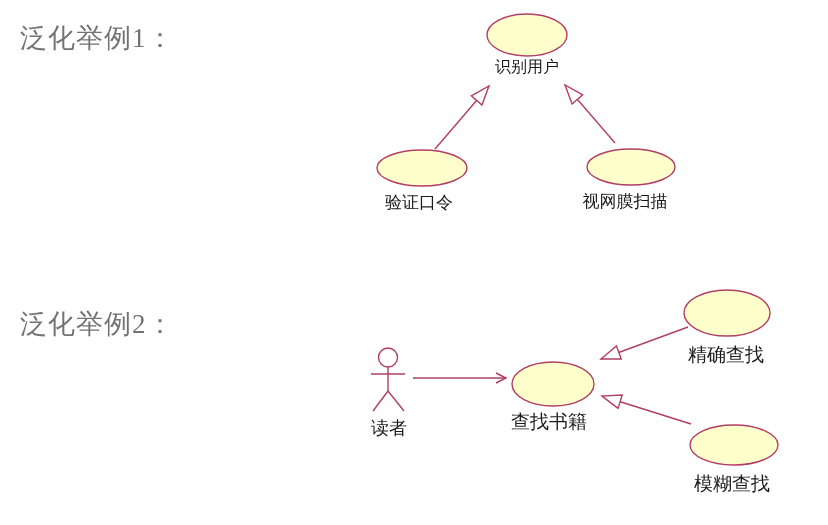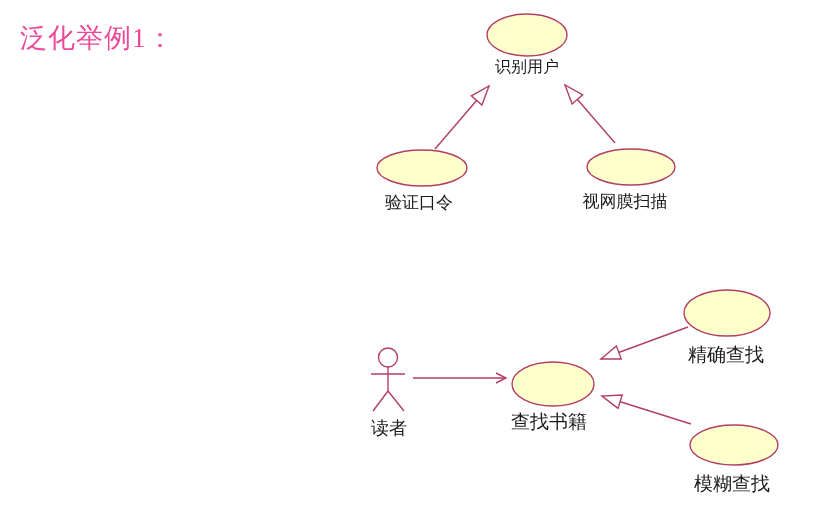--- a/index.html
+++ b/index.html
@@ -11,21 +11,21 @@
     position: relative;
     width: 828px;
     height: 525px;
     background: #ffffff;
     overflow: hidden;
     font-family: "Liberation Serif", "DejaVu Serif", serif;
   }
   .section-title {
     position: absolute;
     left: 20px;
-    color: #ec4899;
+    color: #737373;
     font-size: 27px;
     letter-spacing: 1px;
     white-space: nowrap;
   }
   #title-1 { top: 20px; }
   #title-2 { top: 306px; }
   #diagram-svg {
     position: absolute;
     left: 0;
     top: 0;
@@ -53,20 +53,21 @@
     stroke-width: 1.4;
     fill: none;
   }
 </style>
 </head>
 <body>
 
 <div id="page">
 
   <div id="title-1" class="section-title">泛化举例1：</div>
+  <div id="title-2" class="section-title">泛化举例2：</div>
 
   <svg id="diagram-svg" width="828" height="525" viewBox="0 0 828 525">
     <defs>
       <marker id="gen-triangle" markerUnits="userSpaceOnUse" markerWidth="22" markerHeight="18" refX="20" refY="8" orient="auto">
         <path d="M 1 1 L 20 8 L 1 15 Z" fill="#ffffff" stroke-width="1.4" stroke="#b23e66"></path>
       </marker>
       <marker id="assoc-arrow" markerUnits="userSpaceOnUse" markerWidth="13" markerHeight="13" refX="11" refY="6" orient="auto">
         <path d="M 1 1 L 11 6 L 1 11" fill="none" stroke-width="1.4" stroke="#b23e66"></path>
       </marker>
     </defs>

